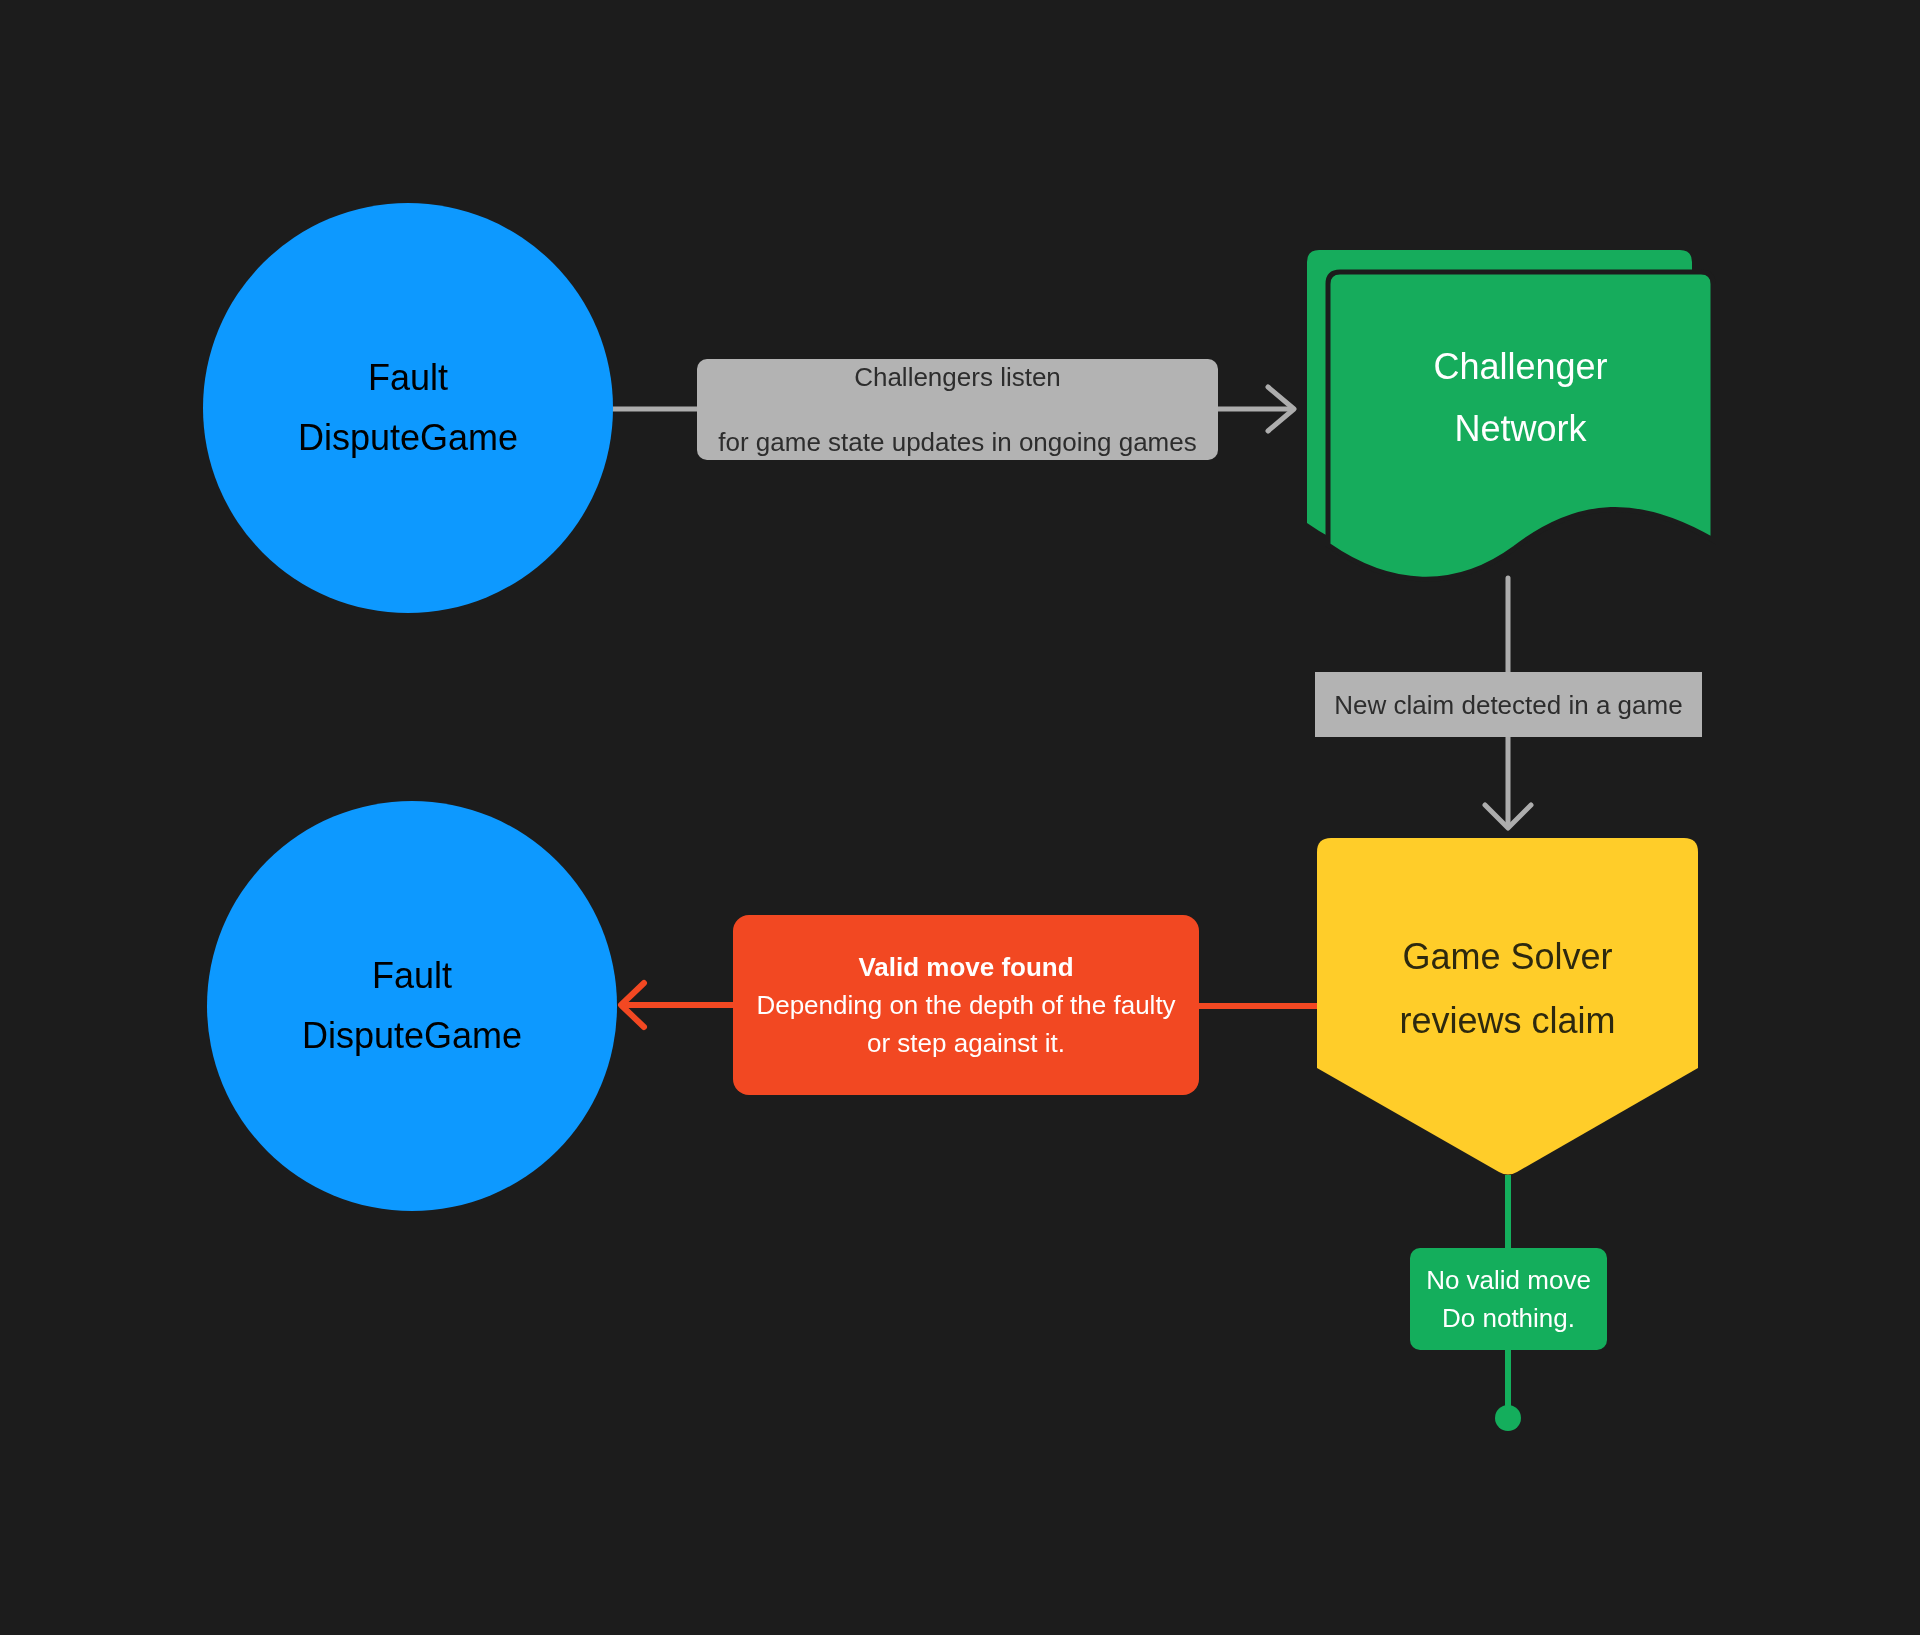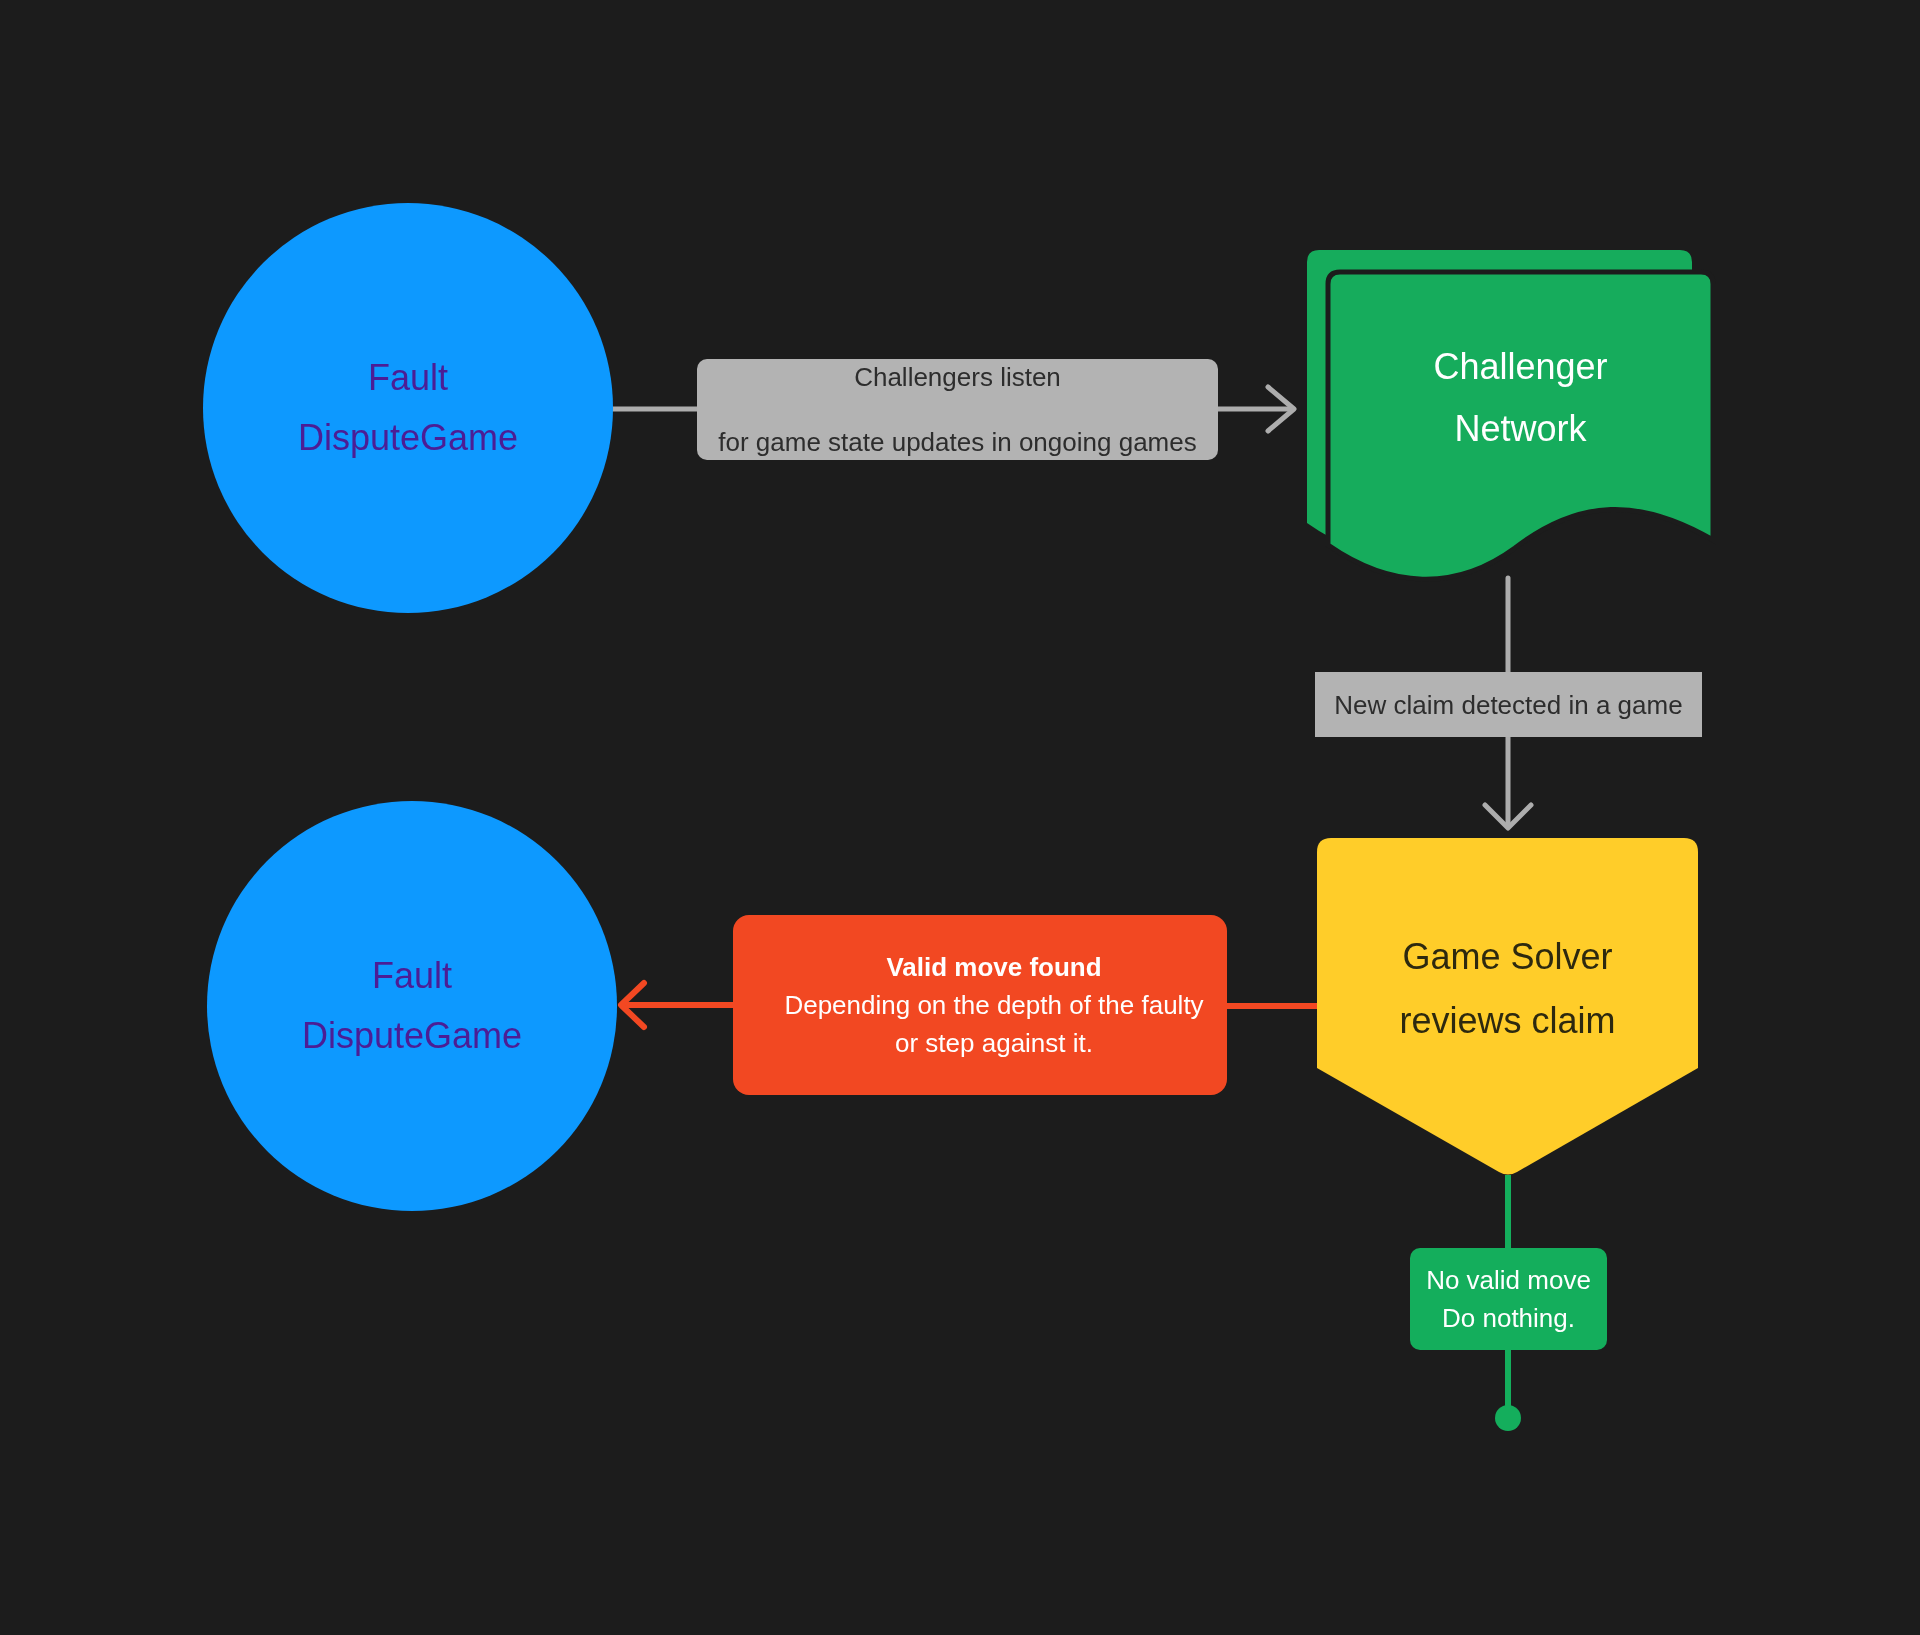--- a/index.html
+++ b/index.html
@@ -11,21 +11,21 @@
     overflow:hidden;
   }
   .layer{position:absolute;left:0;top:0;width:1920px;height:1635px;}
   svg{display:block;}
 
   
   .circle-node{
     position:absolute;border-radius:50%;
     background:#0D99FF;
     display:flex;flex-direction:column;align-items:center;justify-content:center;
-    color:#4c1d95;font-size:36px;line-height:60px;text-align:center;
+    color:#000000;font-size:36px;line-height:60px;text-align:center;
   }
   .circle-node.top{left:203px;top:203px;width:410px;height:410px;}
   .circle-node.bottom{left:207px;top:801px;width:410px;height:410px;}
 
   
   .shape-text{
     position:absolute;display:flex;flex-direction:column;align-items:center;justify-content:space-between;
     text-align:center;pointer-events:none;
   }
   .doc-text{left:1328px;top:338px;width:385px;height:120px;color:#FFFFFF;font-size:36px;line-height:58px;}
@@ -38,21 +38,21 @@
     color:#2D2D2D;font-size:26px;line-height:38px;text-align:center;white-space:nowrap;
   }
   .gray-label.listen{left:697px;top:359px;width:521px;height:101px;gap:27px;}
   .gray-label.newclaim{left:1315px;top:672px;width:387px;height:65px;border-radius:0;}
 
   
   .red-box{
     position:absolute;left:733px;top:915px;width:466px;height:180px;
     background:#F24822;border-radius:16px;
     display:flex;flex-direction:column;align-items:center;justify-content:center;
-    color:#FFFFFF;font-size:26px;line-height:38px;text-align:center;white-space:nowrap;padding-left:28px;
+    color:#FFFFFF;font-size:26px;line-height:38px;text-align:center;white-space:nowrap;
   }
   .red-box .bold{font-weight:bold;}
 
   
   .green-box{
     position:absolute;left:1410px;top:1248px;width:197px;height:102px;
     background:#14AE5C;border-radius:10px;
     display:flex;flex-direction:column;align-items:center;justify-content:center;
     color:#FFFFFF;font-size:26px;line-height:38px;text-align:center;white-space:nowrap;
   }

